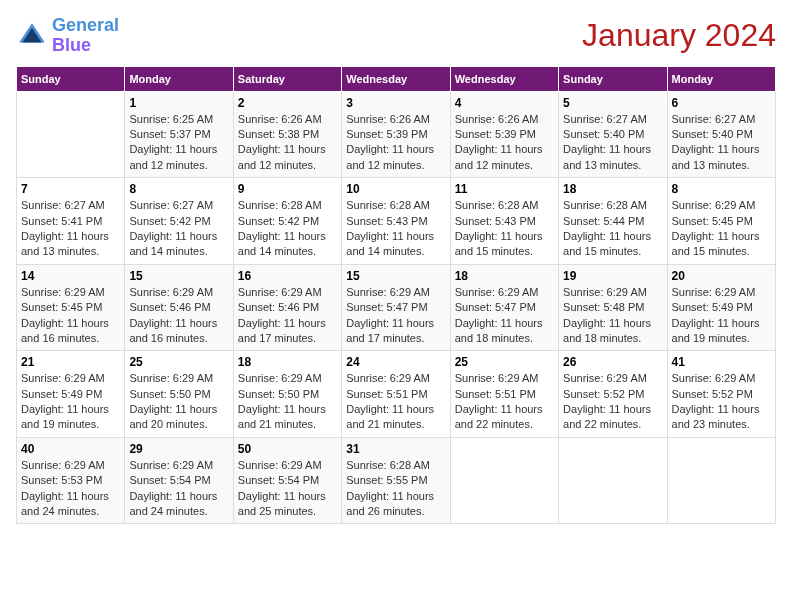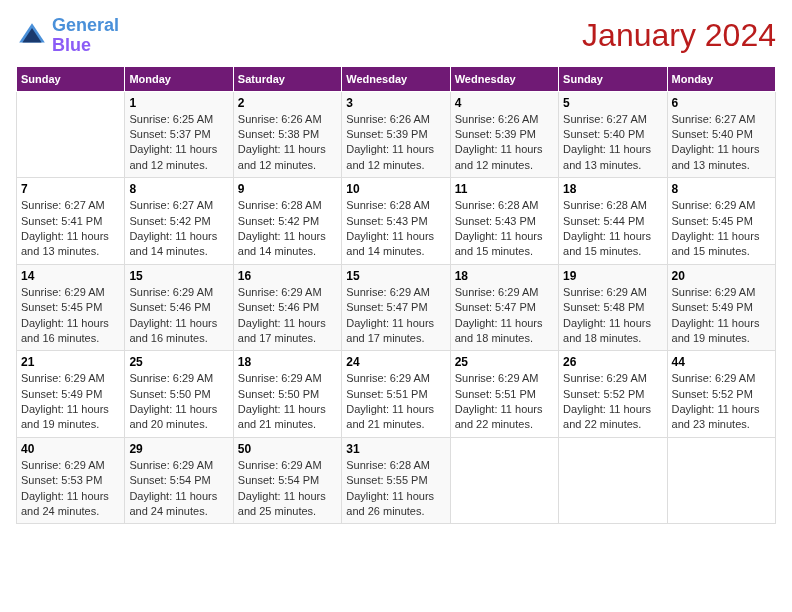--- a/index.html
+++ b/index.html
@@ -225,21 +225,21 @@
         </td>
         <td>
           <span class="day-number">25</span>
           <div class="day-info">Sunrise: 6:29 AM<br>Sunset: 5:51 PM<br>Daylight: 11 hours<br>and 22 minutes.</div>
         </td>
         <td>
           <span class="day-number">26</span>
           <div class="day-info">Sunrise: 6:29 AM<br>Sunset: 5:52 PM<br>Daylight: 11 hours<br>and 22 minutes.</div>
         </td>
         <td>
-          <span class="day-number">44</span>
+          <span class="day-number">41</span>
           <div class="day-info">Sunrise: 6:29 AM<br>Sunset: 5:52 PM<br>Daylight: 11 hours<br>and 23 minutes.</div>
         </td>
       </tr>
       <tr>
         <td>
           <span class="day-number">40</span>
           <div class="day-info">Sunrise: 6:29 AM<br>Sunset: 5:53 PM<br>Daylight: 11 hours<br>and 24 minutes.</div>
         </td>
         <td>
           <span class="day-number">29</span>

